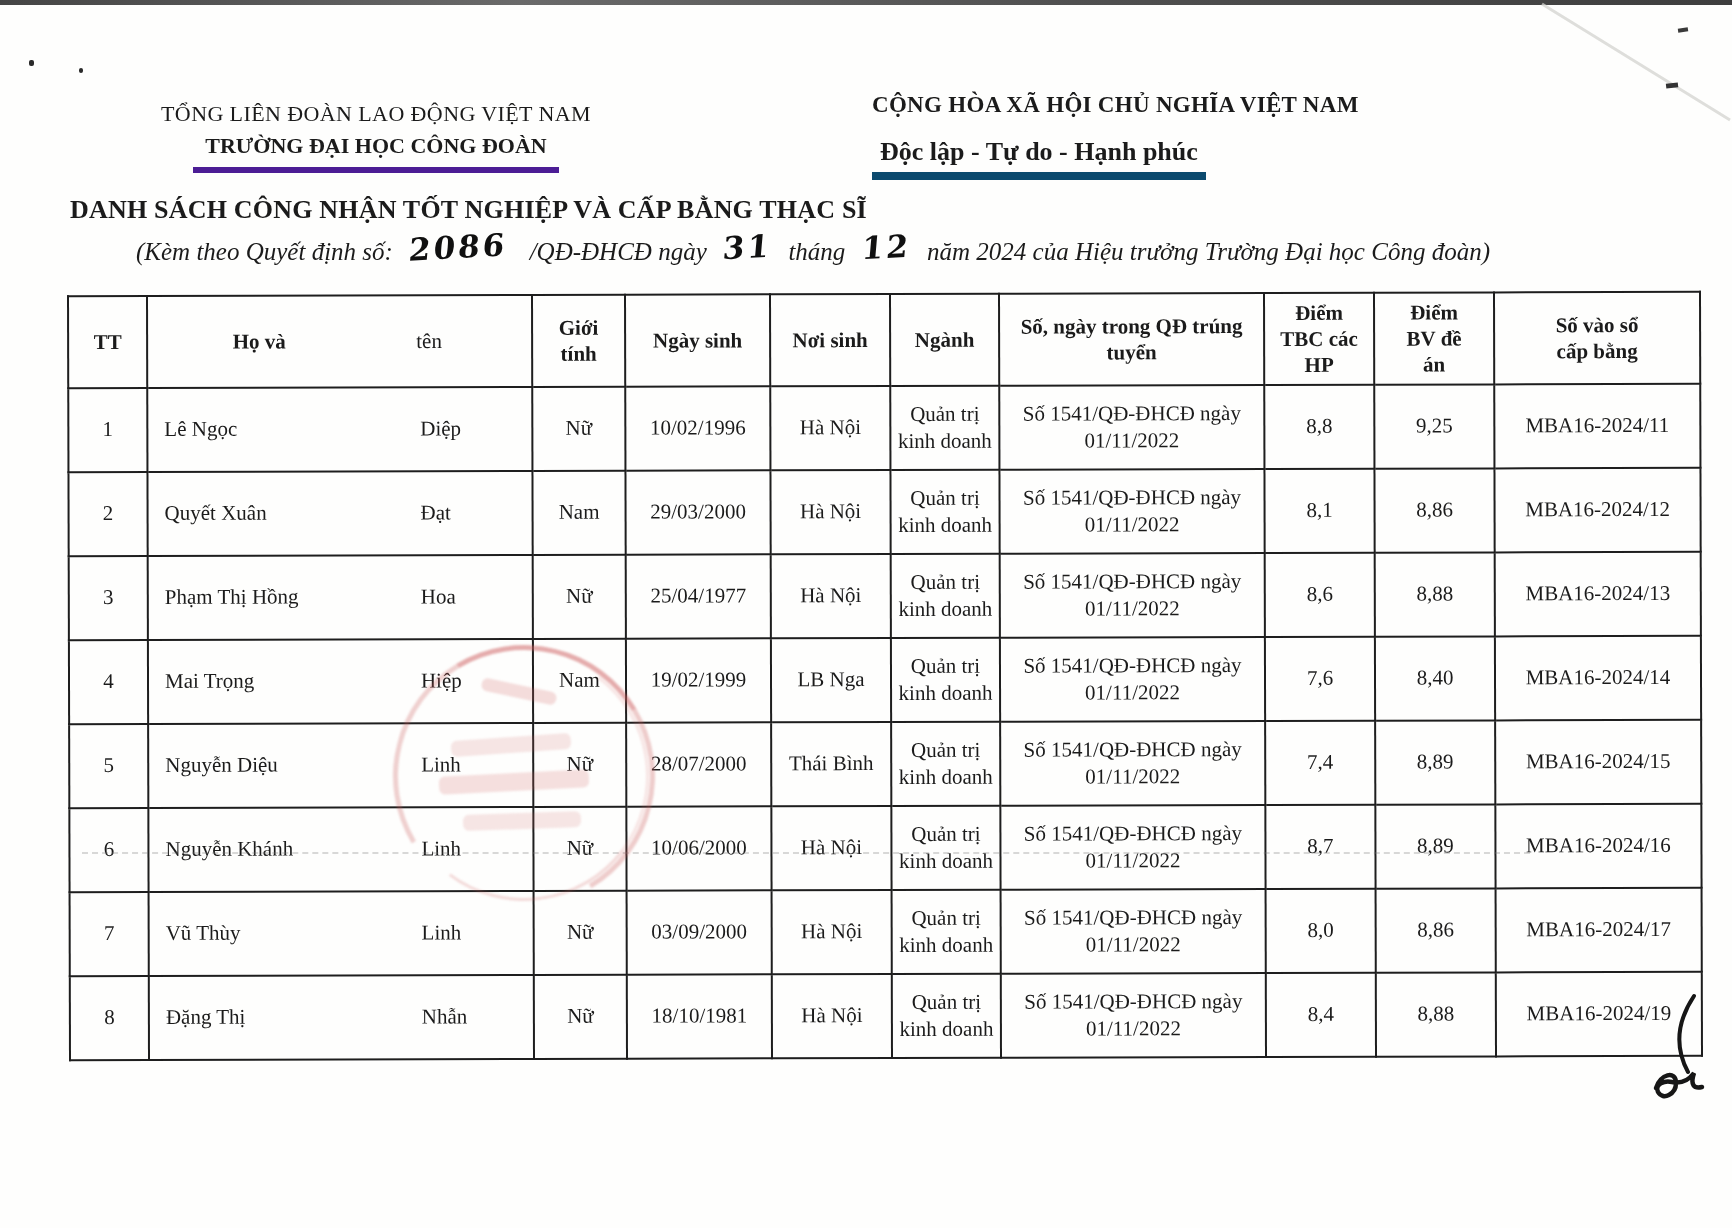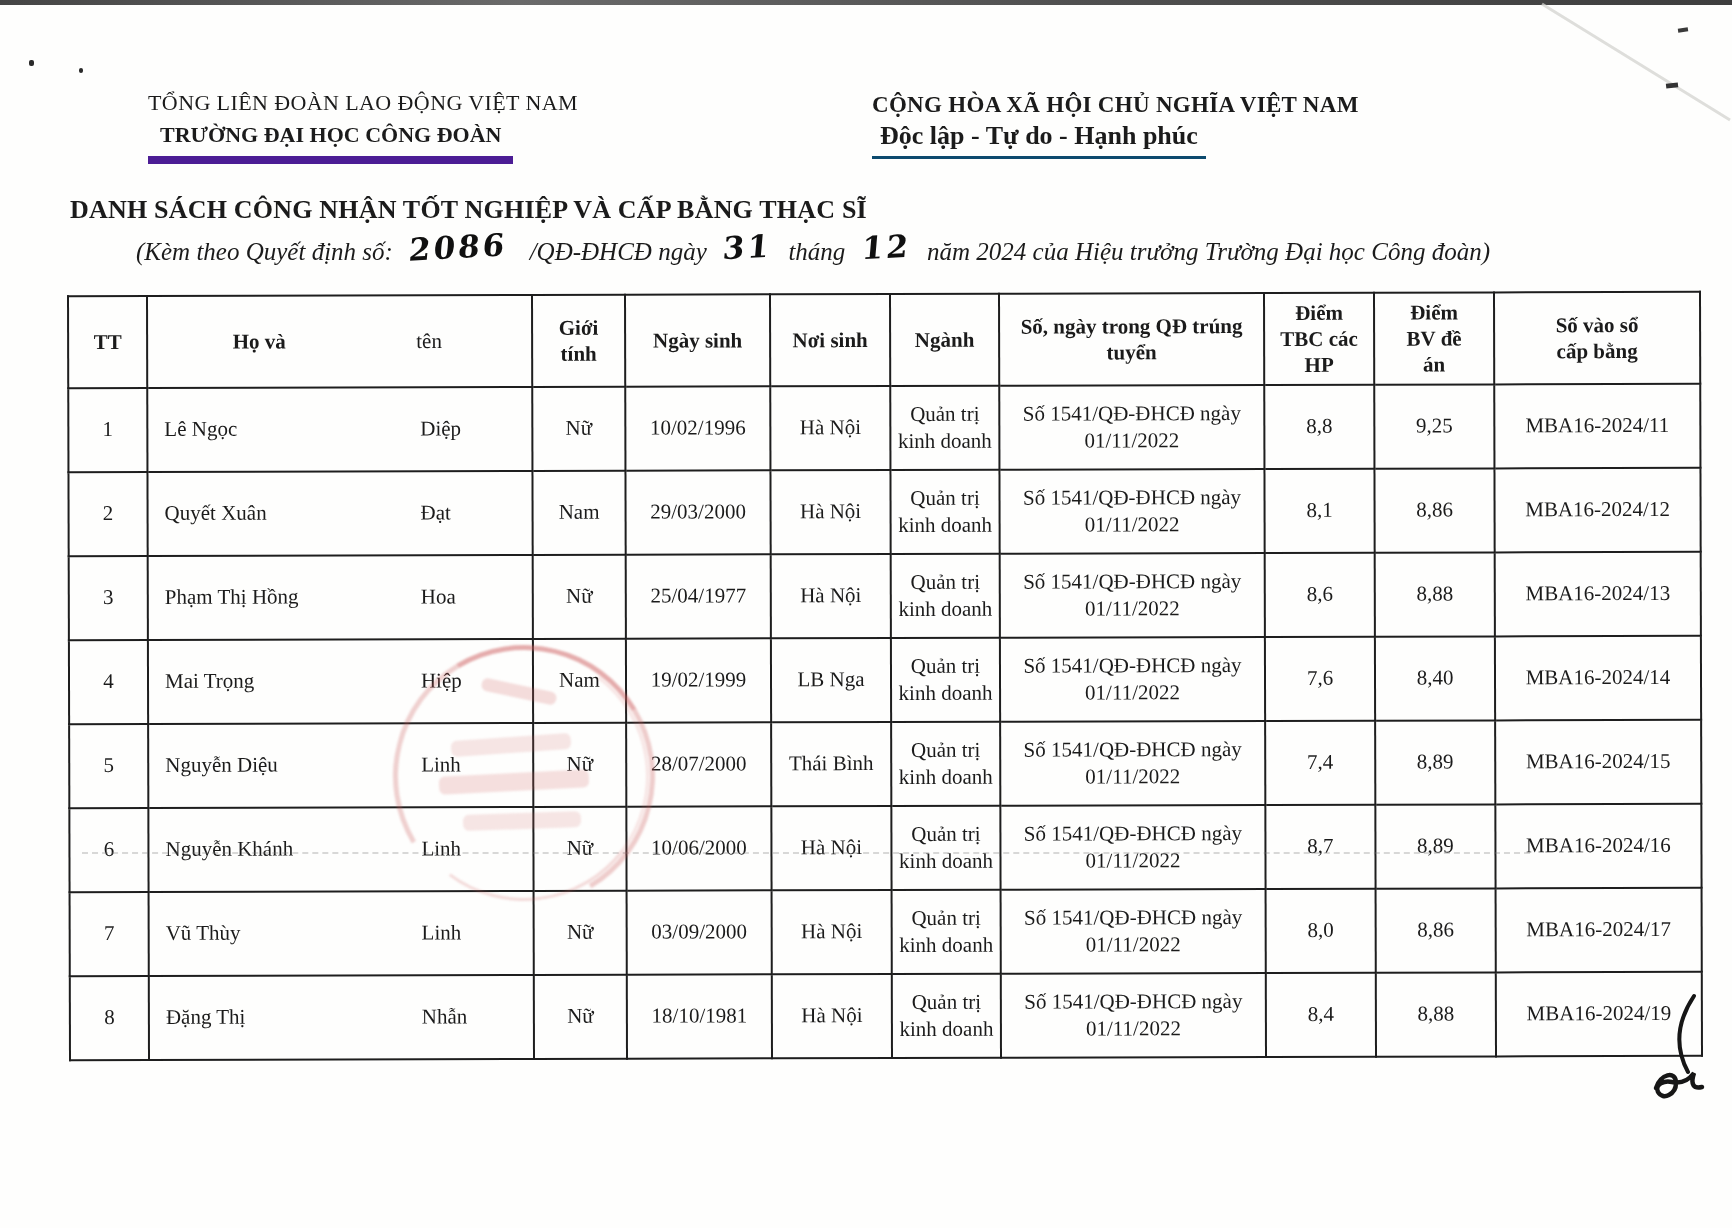--- a/index.html
+++ b/index.html
@@ -8,28 +8,28 @@
     background:#fefefd; overflow:hidden;
     font-family:"Liberation Serif", serif; color:#1b1b1b;
   }
   
   .scan-edge { position:absolute; top:0; left:0; width:1732px; height:5px;
     background:linear-gradient(90deg,#454545,#6a6a6a 30%,#505050 62%,#3e3e3e); }
   .speck { position:absolute; background:#2a2a2a; border-radius:2px; }
   .crease { position:absolute; left:1530px; top:0; }
 
   
-  .org-left { position:absolute; top:90px; left:148px; width:456px; text-align:left; }
+  .org-left { position:absolute; top:101px; left:148px; width:456px; text-align:center; }
   .org-left .l1 { font-size:22px; letter-spacing:.4px; }
   .org-left .l2 { display:inline-block; margin-top:6px; font-size:22px; font-weight:bold;
-    border-bottom:8px solid #4c1d95; padding:0 12px 8px; }
+    border-bottom:6px solid #4c1d95; padding:0 12px 8px; }
   .org-right { position:absolute; top:92px; left:872px; width:545px; }
   .org-right .l1 { font-size:23px; font-weight:bold; letter-spacing:.3px; }
-  .org-right .l2 { display:inline-block; margin-top:3px; font-size:26px; font-weight:bold;
-    border-bottom:3px solid #0c4a6e; padding:0 8px 5px; }
+  .org-right .l2 { display:inline-block; margin-top:19px; font-size:26px; font-weight:bold;
+    border-bottom:8px solid #0c4a6e; padding:0 8px 5px; }
 
   .doc-title { position:absolute; top:195px; left:70px; width:1452px; text-align:left;
     font-size:26px; font-weight:bold; letter-spacing:.2px; }
   .subtitle { position:absolute; top:231px; left:136px; font-style:italic; font-size:25px;
     white-space:nowrap; }
   .hw { font-style:normal; font-weight:bold; font-size:31px; letter-spacing:3px;
     display:inline-block; transform:rotate(-3deg) skewX(-8deg); margin:0 16px 0 10px;
     position:relative; top:-2px; font-family:"DejaVu Serif", serif; color:#101010; }
   .hw.small { margin:0 10px; }
 

